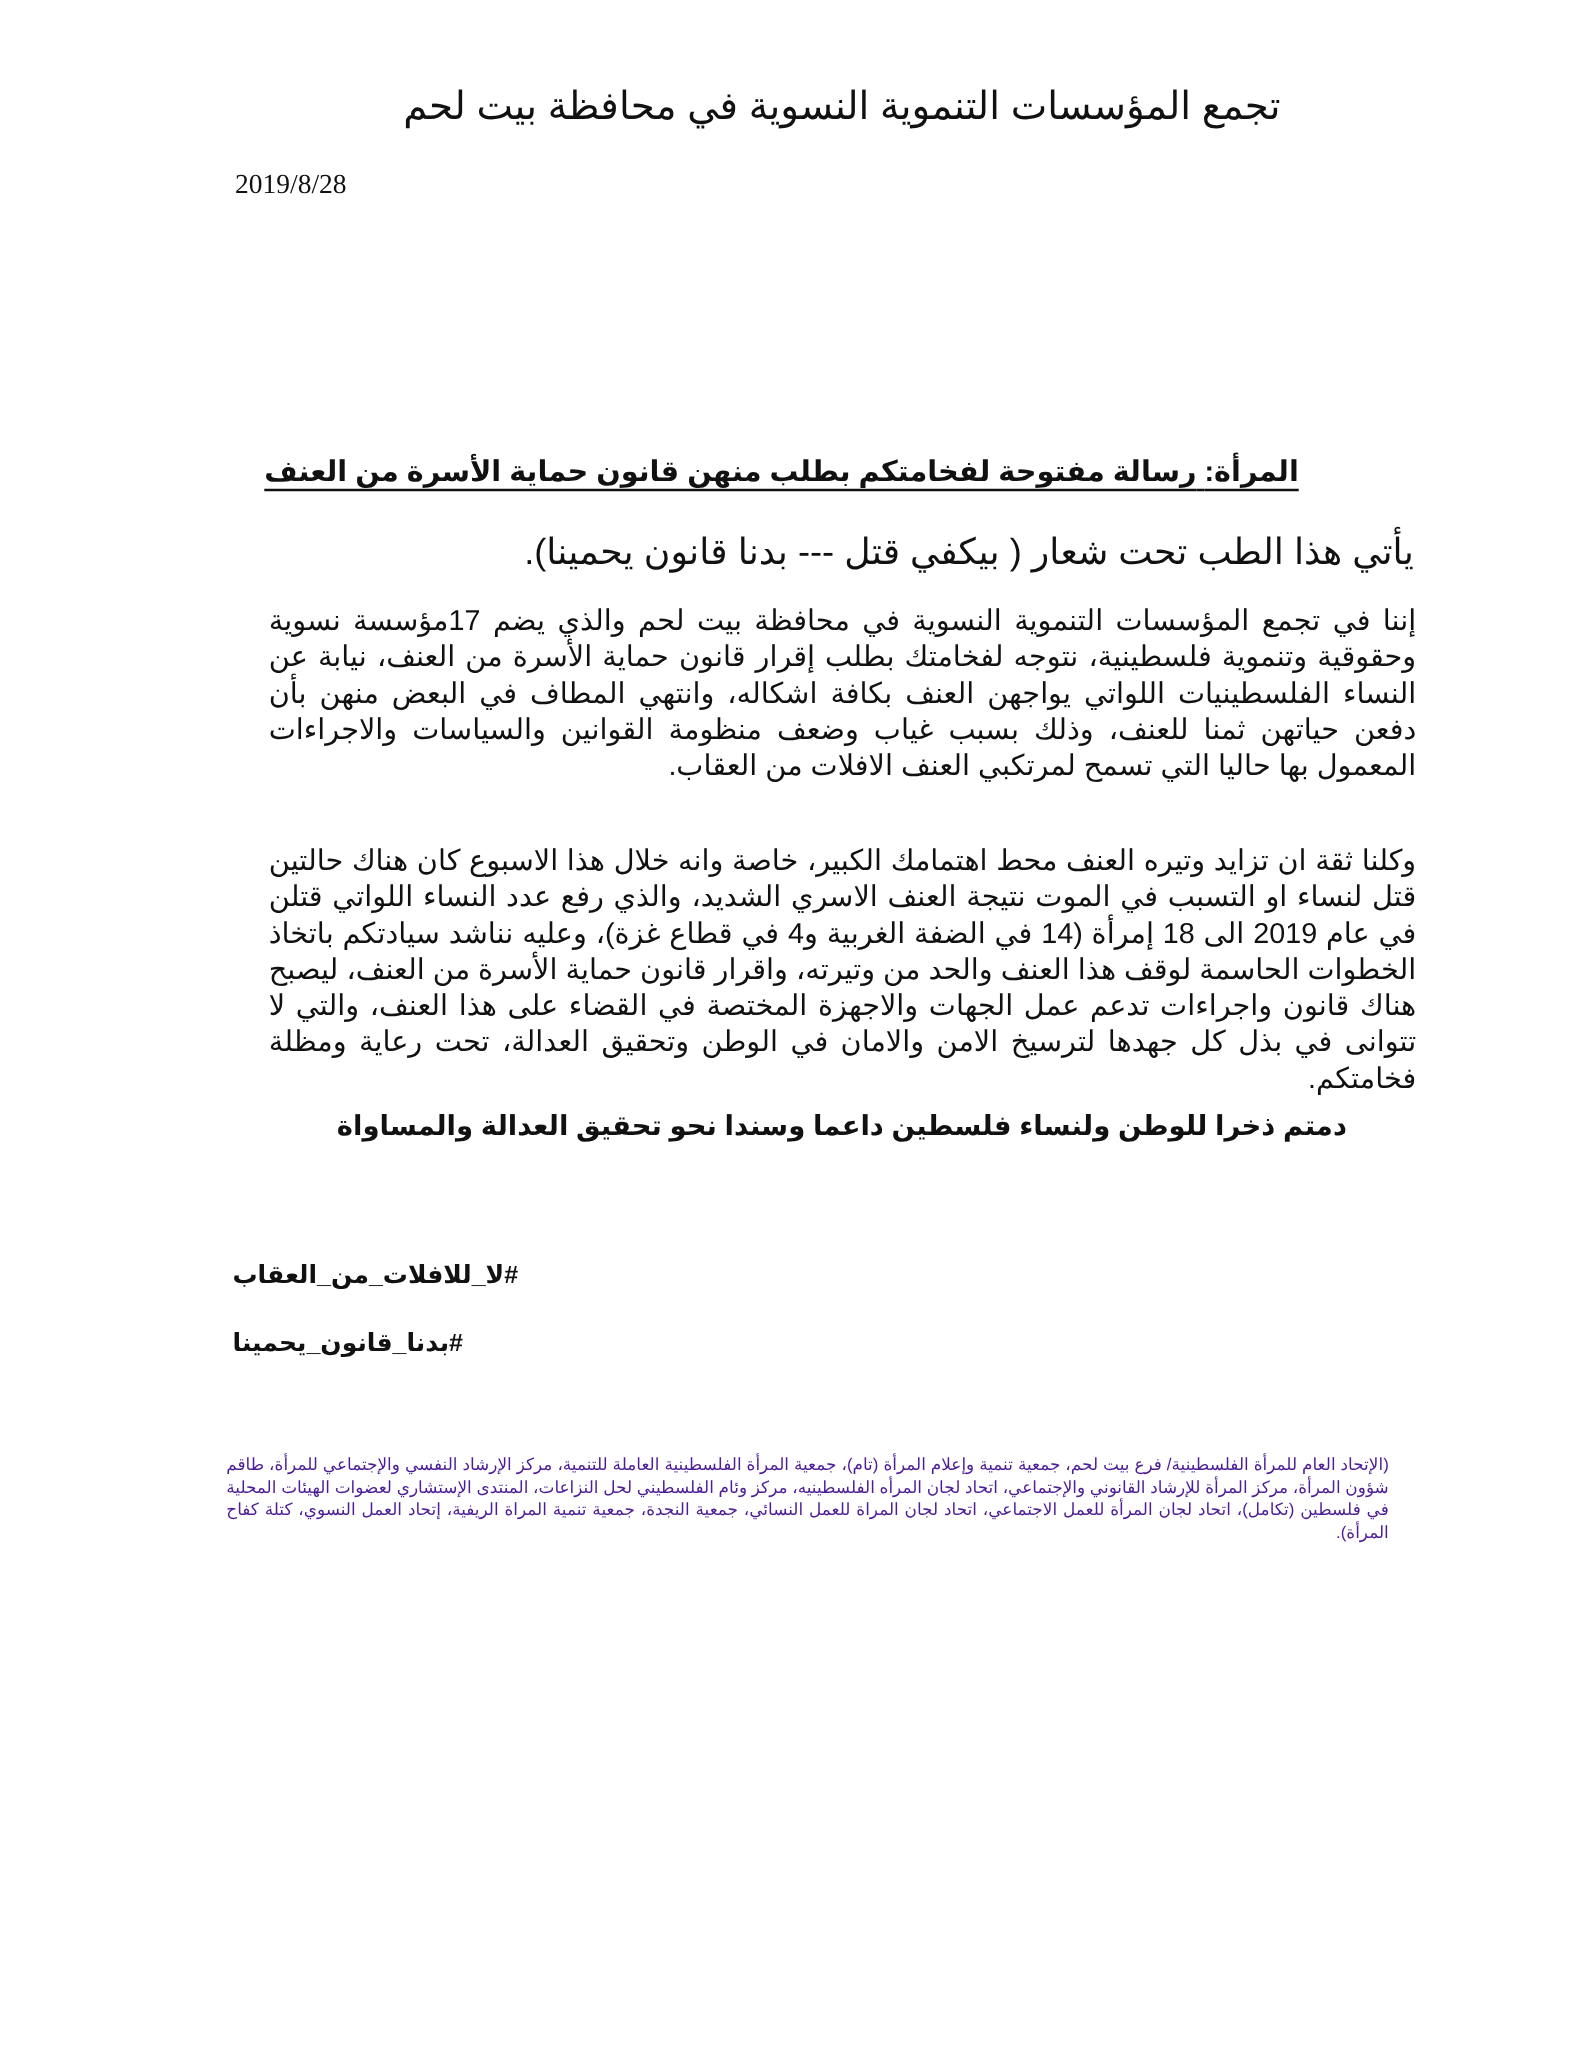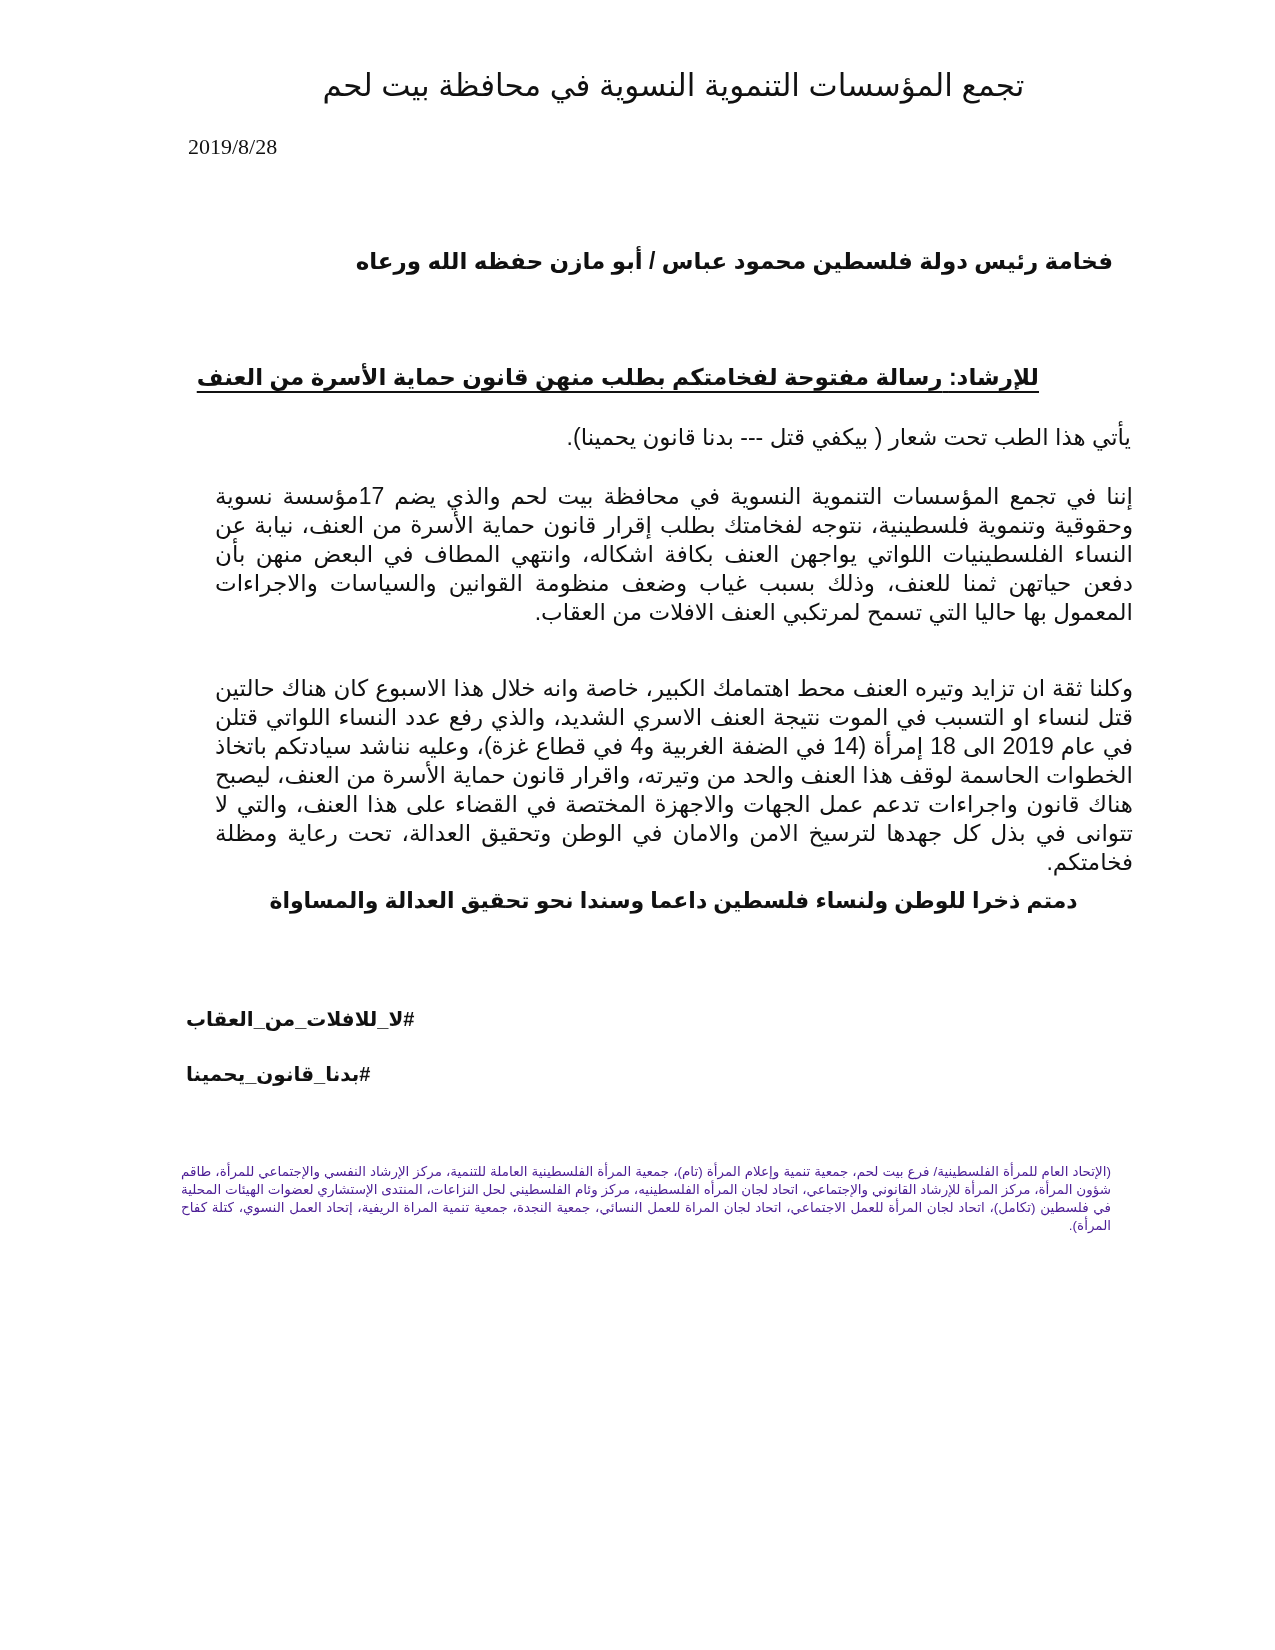--- a/index.html
+++ b/index.html
@@ -57,21 +57,21 @@
     font-size: 23px;
     text-decoration: underline;
     text-underline-offset: 6px;
     direction: rtl;
   }
   .subject .lead { font-weight: bold; }
   .slogan {
     position: absolute;
     top: 412px;
     right: 180px;
-    font-size: 23px;
+    font-size: 29px;
     direction: rtl;
   }
   .para {
     position: absolute;
     right: 178px;
     width: 918px;
     font-size: 23px;
     line-height: 29px;
     text-align: justify;
     text-align-last: right;
@@ -122,24 +122,23 @@
 </style>
 </head>
 <body>
 
 <div class="page">
 
   <div class="org-header rtl">تجمع المؤسسات التنموية النسوية في محافظة بيت لحم</div>
 
   <div class="date">2019/8/28</div>
 
-  <div class="addressee">فخامة رئيس دولة فلسطين محمود عباس / أبو مازن حفظه الله ورعاه</div>
 
   <div class="subject">
-    <span class="lead">للإرشاد:</span>
+    <span class="lead">المرأة:</span>
     <span>رسالة مفتوحة لفخامتكم بطلب منهن قانون حماية الأسرة من العنف</span>
   </div>
 
   <div class="slogan">يأتي هذا الطب تحت شعار ( بيكفي قتل --- بدنا قانون يحمينا).</div>
 
   <div class="para para1"><span>إننا في تجمع المؤسسات التنموية النسوية في محافظة بيت لحم والذي يضم 17مؤسسة نسوية وحقوقية وتنموية فلسطينية، </span><b>نتوجه لفخامتك بطلب إقرار قانون حماية الأسرة من العنف</b><span>، نيابة عن النساء الفلسطينيات اللواتي يواجهن العنف بكافة اشكاله، وانتهي المطاف في البعض منهن بأن دفعن حياتهن ثمنا للعنف، وذلك بسبب غياب وضعف منظومة القوانين والسياسات والاجراءات المعمول بها حاليا التي تسمح لمرتكبي العنف الافلات من العقاب.</span></div>
 
   <div class="para para2"><span>وكلنا ثقة ان تزايد وتيره العنف محط اهتمامك الكبير، خاصة وانه خلال هذا الاسبوع كان هناك حالتين قتل لنساء او التسبب في الموت نتيجة العنف الاسري الشديد، والذي رفع عدد النساء اللواتي قتلن في عام 2019 الى 18 إمرأة (14 في الضفة الغربية و4 في قطاع غزة)، </span><b>وعليه نناشد سيادتكم باتخاذ الخطوات الحاسمة لوقف هذا العنف والحد من وتيرته، واقرار قانون حماية الأسرة من العنف</b><span>، ليصبح هناك قانون واجراءات تدعم عمل الجهات والاجهزة المختصة في القضاء على هذا العنف، والتي لا تتوانى في بذل كل جهدها لترسيخ الامن والامان في الوطن وتحقيق العدالة، تحت رعاية ومظلة فخامتكم.</span></div>
 
   <div class="closing">دمتم ذخرا للوطن ولنساء فلسطين داعما وسندا نحو تحقيق العدالة والمساواة</div>

